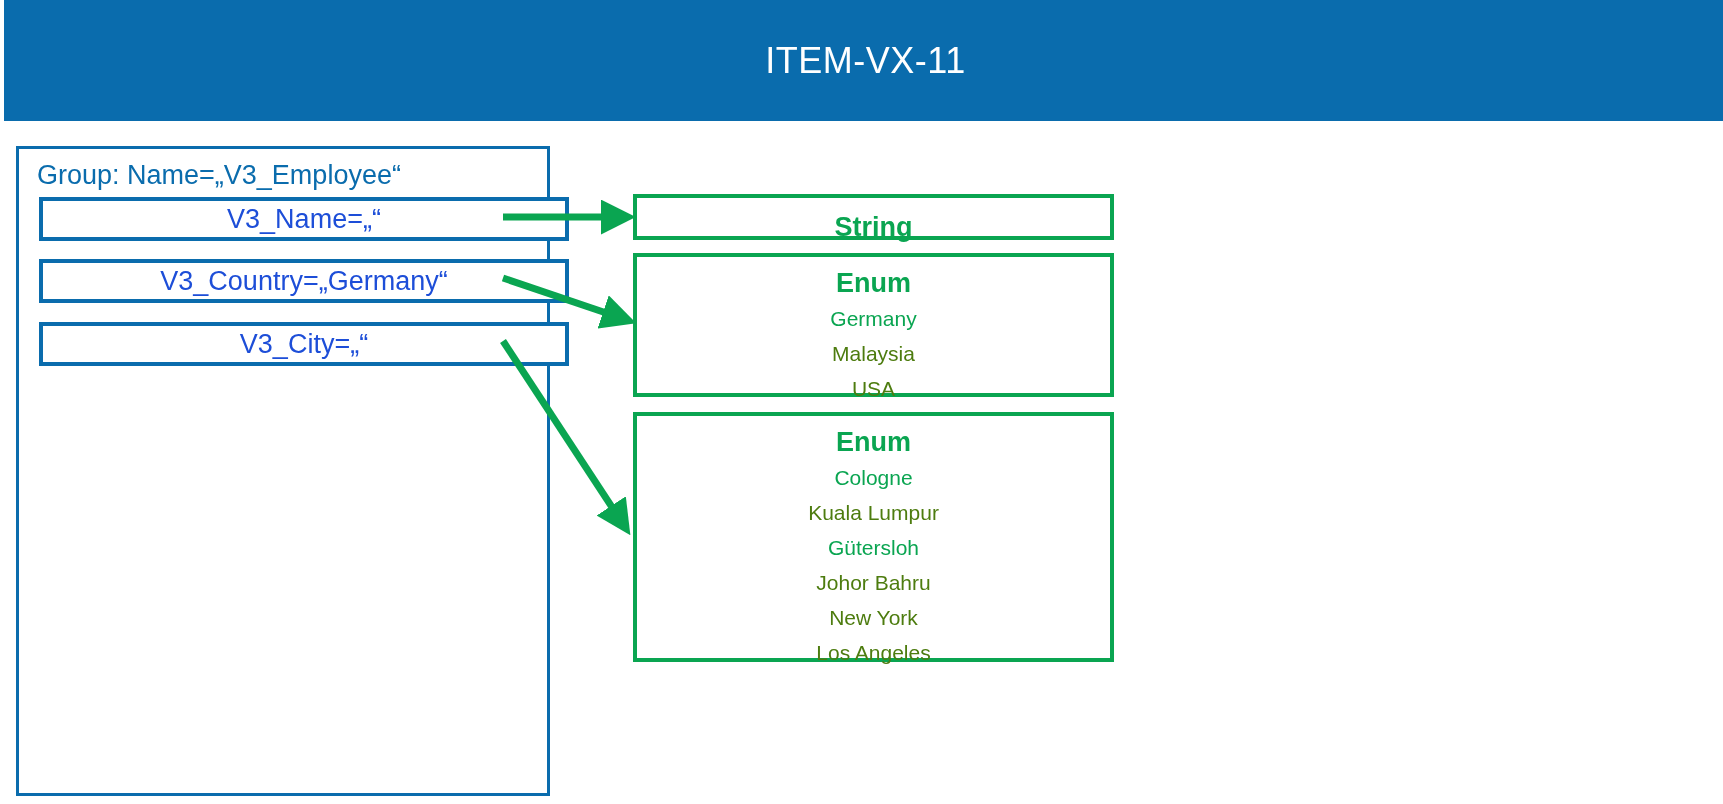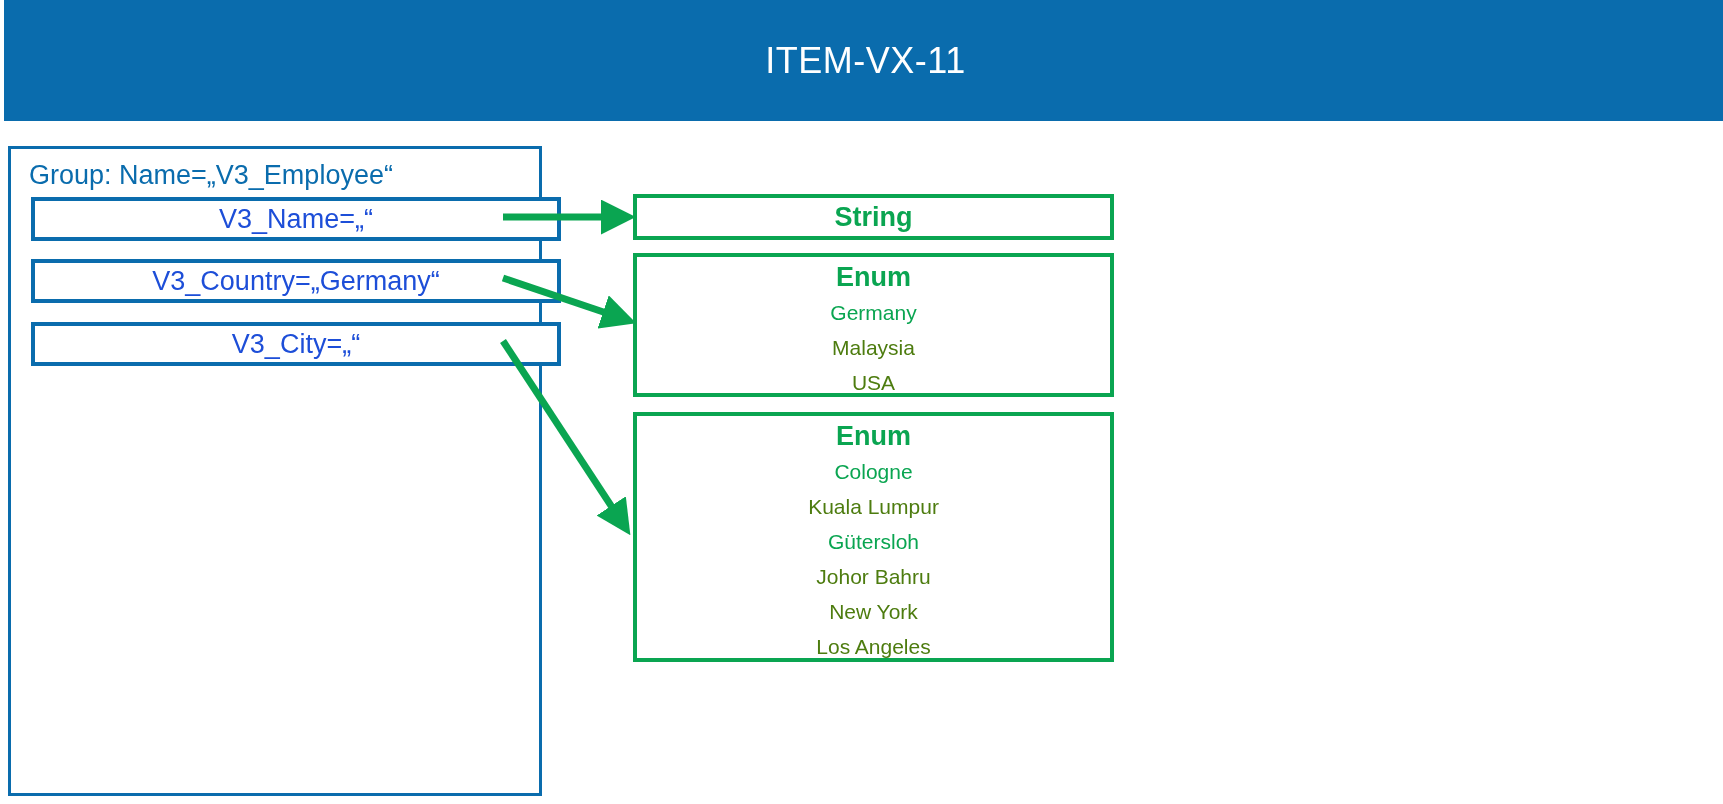--- a/index.html
+++ b/index.html
@@ -31,21 +31,21 @@
     color: #ffffff;
     font-size: 36px;
     font-weight: 400;
     letter-spacing: 0.5px;
     line-height: 1;
   }
 
   
   #group-panel {
     position: absolute;
-    left: 8px;
+    left: 16px;
     top: 146px;
     width: 534px;
     height: 650px;
     border: 3px solid #0A6CAD;
     background: #ffffff;
     box-sizing: border-box;
   }
   #group-title {
     position: absolute;
     left: 18px;
@@ -78,28 +78,28 @@
   #attr-country { top: 110px; }
   #attr-city    { top: 173px; }
 
   
   .type-box {
     position: absolute;
     border: 4px solid #0AA551;
     box-sizing: border-box;
     background: #ffffff;
     text-align: center;
-    padding-top: 3px;
+    padding-top: 9px;
   }
   #type-string {
     left: 633px;
     top: 194px;
     width: 481px;
     height: 46px;
-    padding-top: 2px;
+    padding-top: 12px;
   }
   #type-country {
     left: 633px;
     top: 253px;
     width: 481px;
     height: 144px;
   }
   #type-city {
     left: 633px;
     top: 412px;

